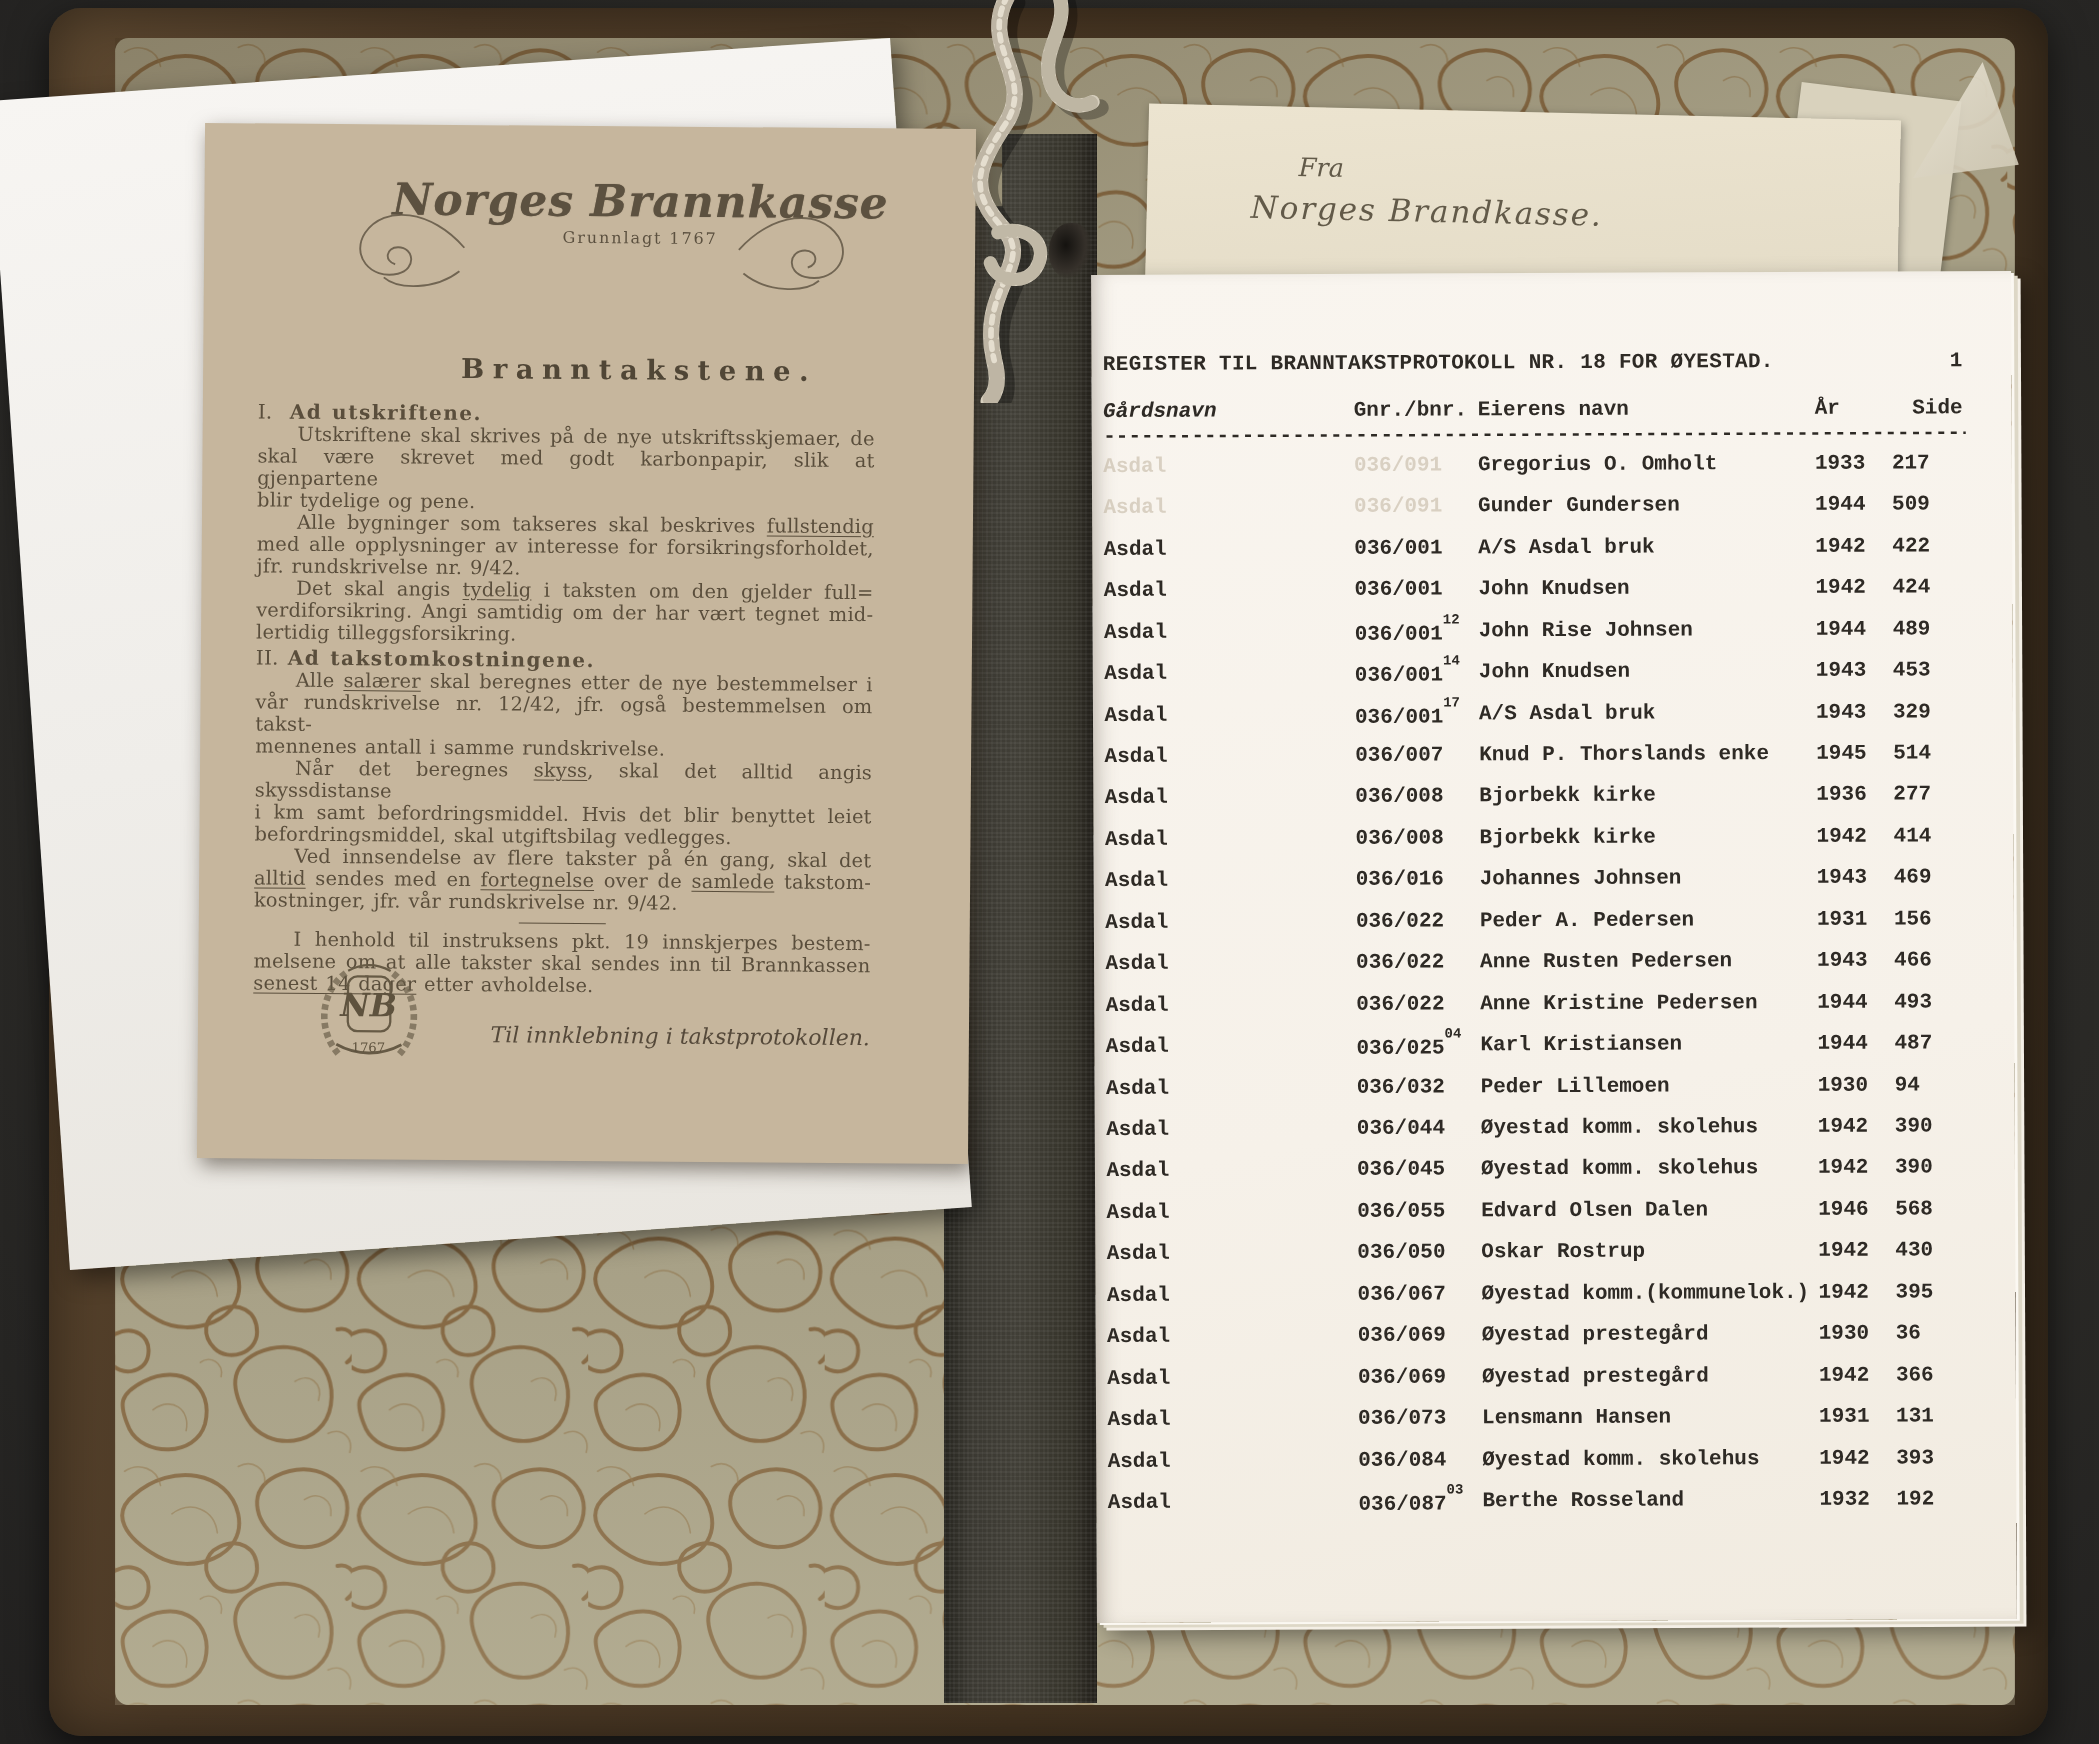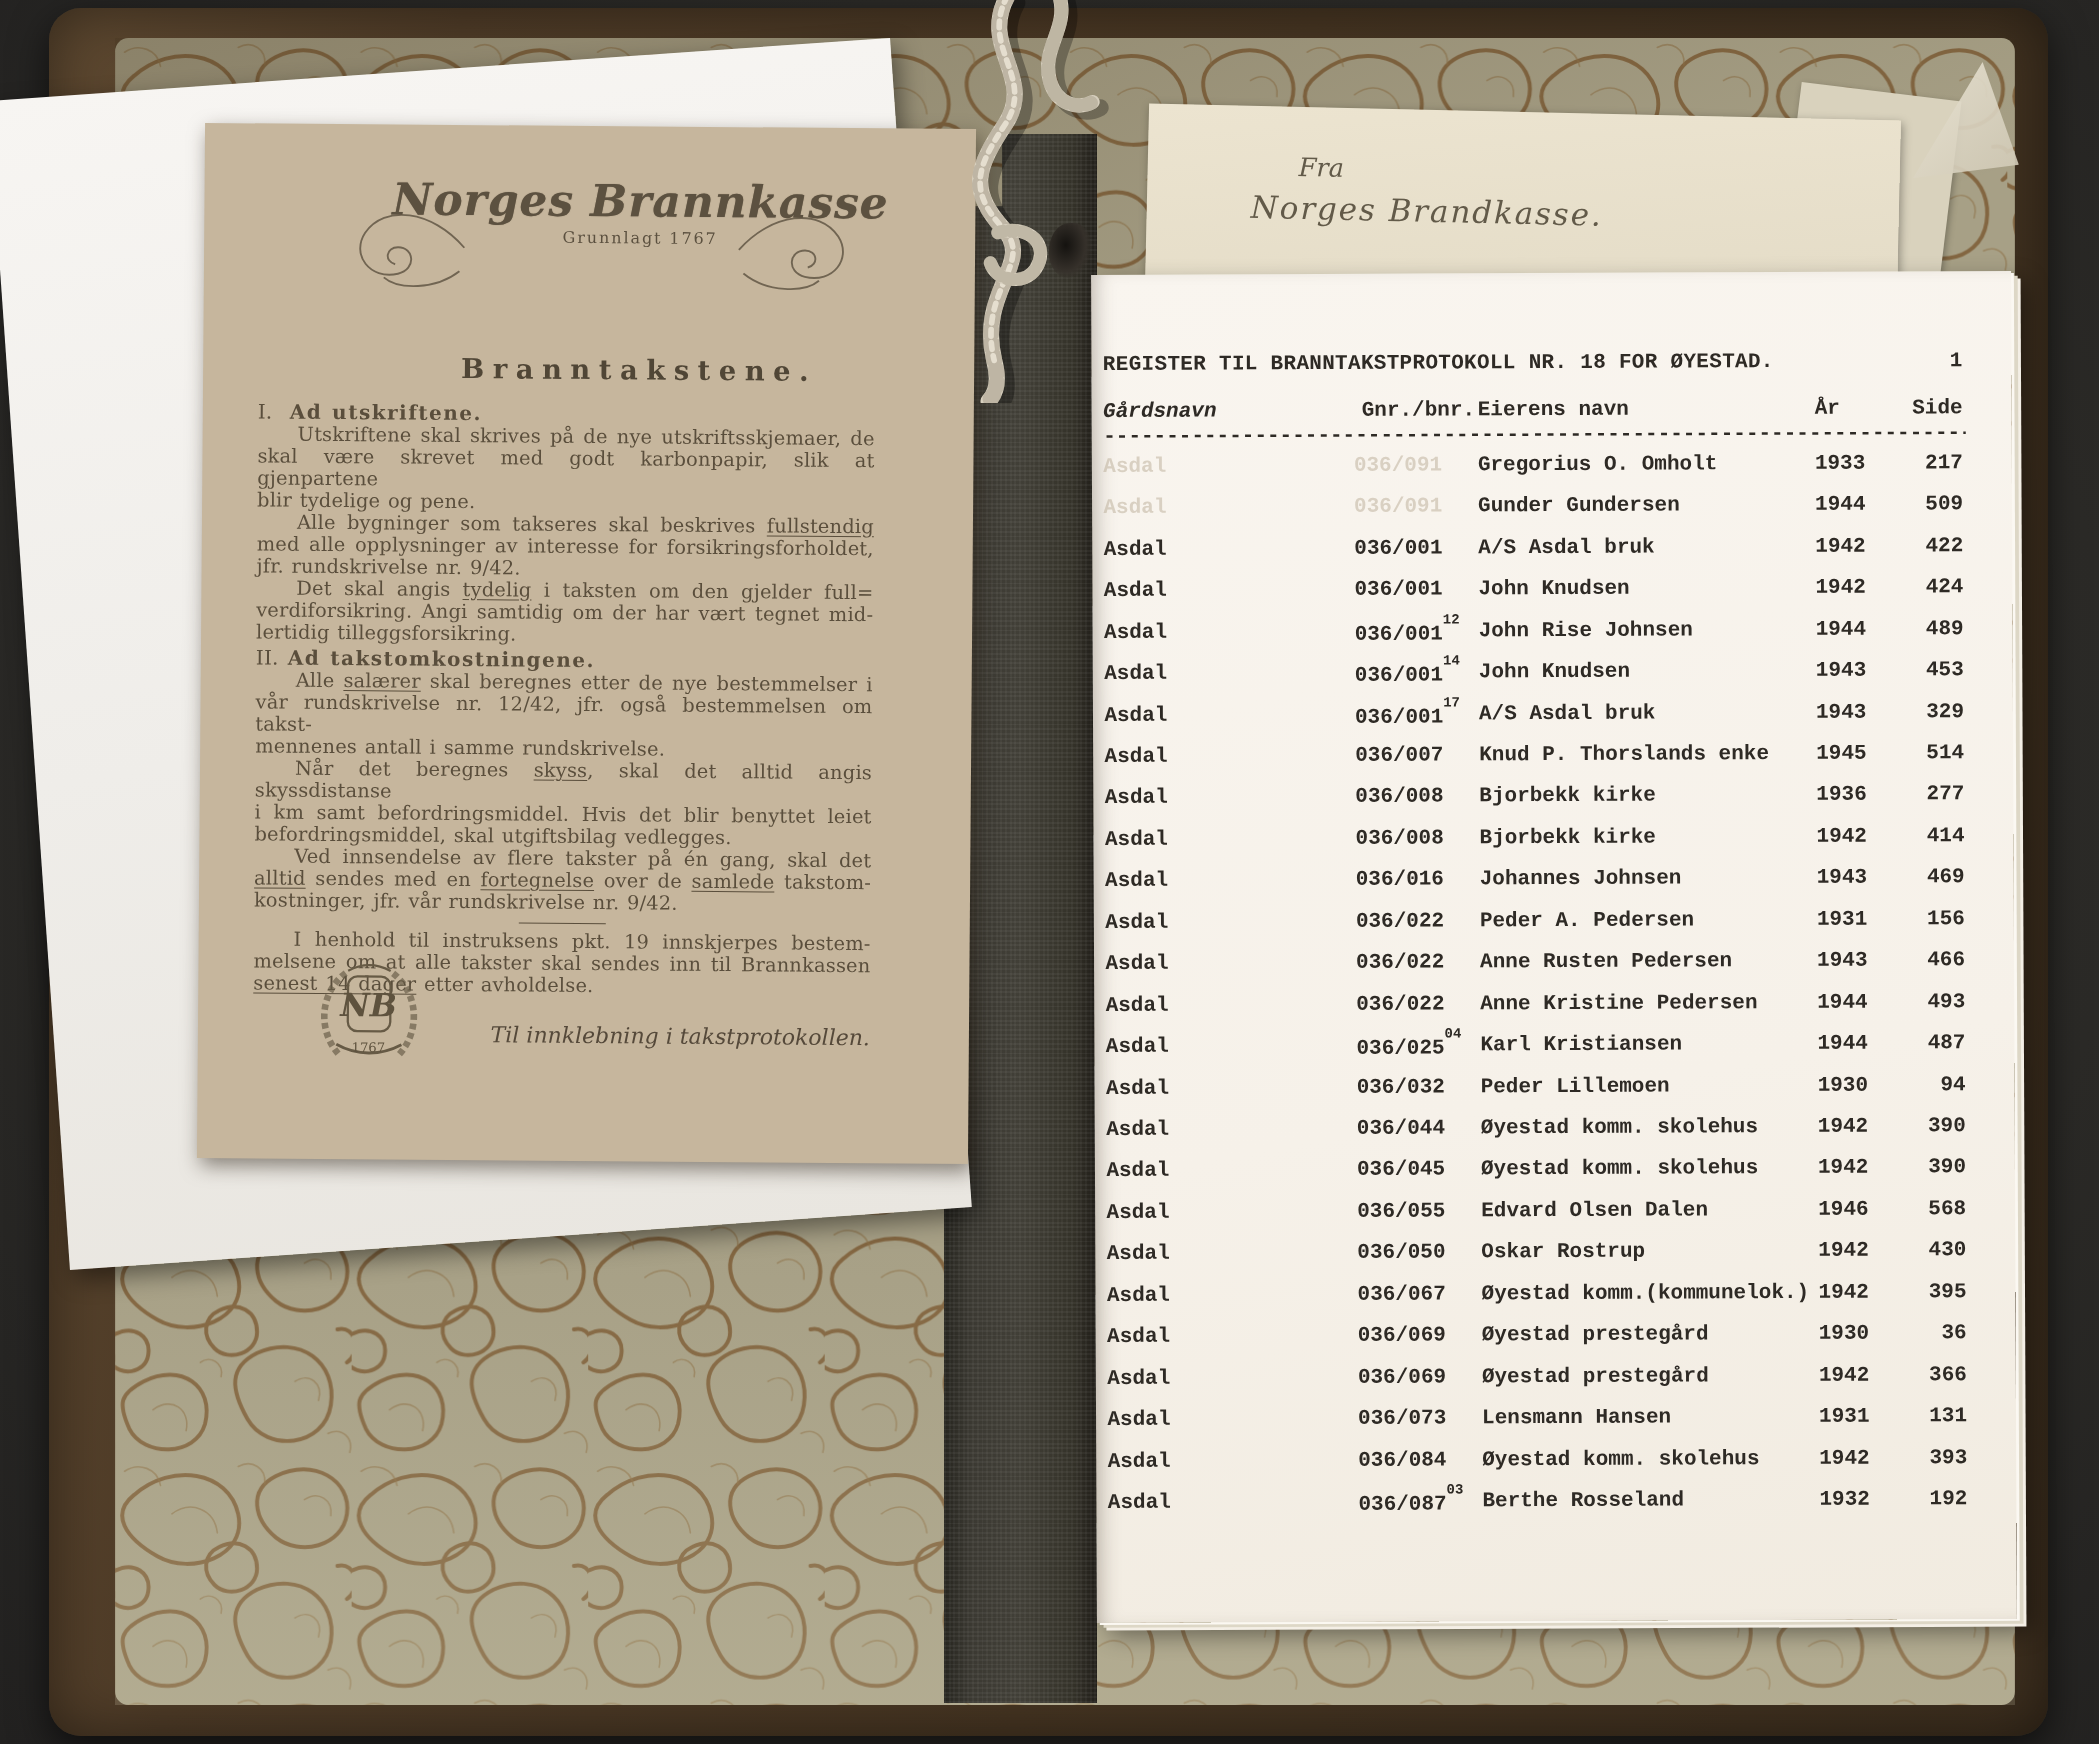--- a/index.html
+++ b/index.html
@@ -76,21 +76,21 @@
   .reg-headers{position:absolute;left:0;top:125px;width:880px;height:28px;font-size:21px;}
   .reg-headers span{position:absolute;white-space:pre;}
   .reg-divider{position:absolute;left:11.4px;top:150px;width:863px;overflow:hidden;white-space:nowrap;
        font-size:21px;letter-spacing:0;}
   .rrow{position:absolute;left:0;width:885px;height:32px;font-size:21px;}
   .rrow span{position:absolute;white-space:pre;}
   .c-gaard{left:11.4px;}
   .c-gnr{left:262px;}
   .c-eier{left:386px;}
   .c-aar{left:723px;}
-  .c-side{left:800px;width:71px;text-align:right;}
+  .c-side{left:800px;width:71px;}
   .rrow sup{font-size:14px;position:relative;top:-7.6px;letter-spacing:0;}
   .faint{color:#b4a68f;opacity:.45;}
   
   .cord{position:absolute;left:856px;top:-3.8px;}
 </style>
 </head>
 <body>
 
 <div id="stage">
 
@@ -128,21 +128,21 @@
   <div class="slip">
     <div class="fra">Fra</div>
     <div class="brand">Norges Brandkasse.</div>
   </div>
 
   <div class="register">
     <div class="reg-title">REGISTER TIL BRANNTAKSTPROTOKOLL NR. 18 FOR ØYESTAD.</div>
     <div class="reg-pageno">1</div>
     <div class="reg-headers">
         <span style="left: 11.4px; font-style: italic;">Gårdsnavn</span>
-        <span style="left: 262px; margin-left: 8px;">Gnr./bnr.</span>
+        <span style="left: 262px;">Gnr./bnr.</span>
         <span style="left: 386px;">Eierens navn</span>
         <span style="left: 723px; text-align: right;">År</span>
         <span style="left: 800px; width: 71px; text-align: right;">Side</span>
       </div>
     <div class="reg-divider">----------------------------------------------------------------------</div>
     <div id="reg-rows">
         <div class="rrow" style="top: 180px;">
           <span class="c-gaard faint">Asdal</span>
           <span class="c-gnr faint">036/091</span>
           <span class="c-eier">Gregorius O. Omholt</span>

